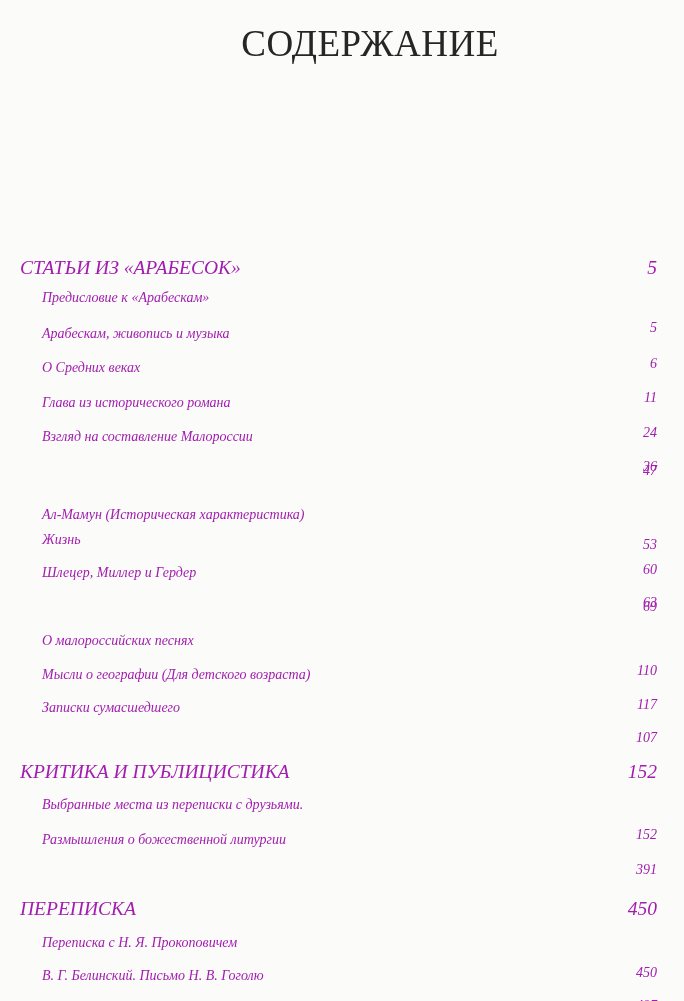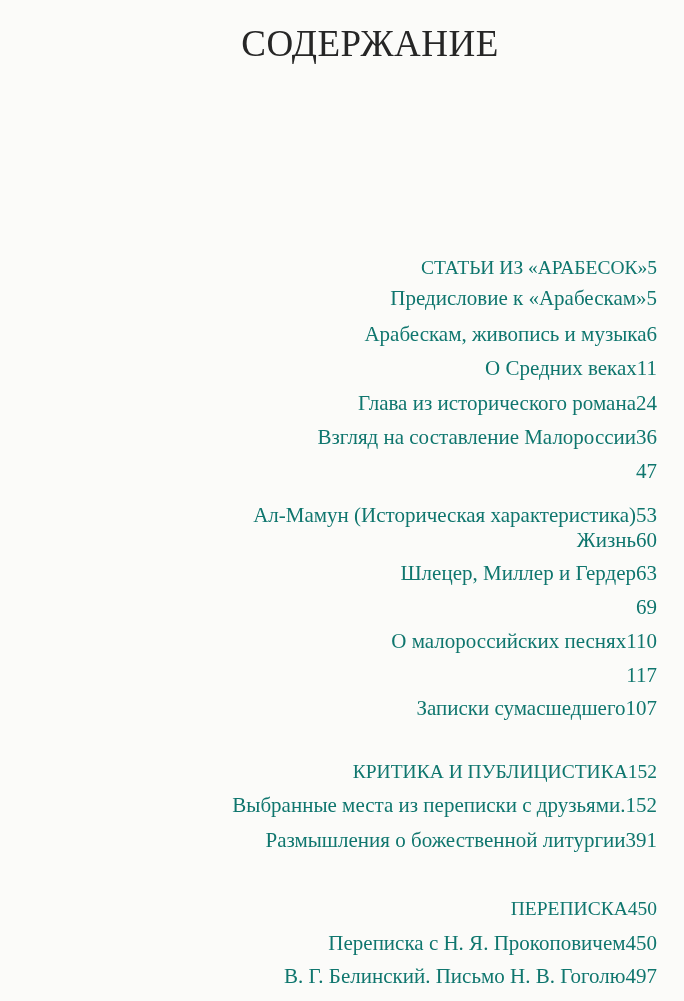--- a/index.html
+++ b/index.html
@@ -15,24 +15,25 @@
       text-align: center;
       font-size: 37px; letter-spacing: 0.5px;
       color: #262626;
       padding-left: 28px;
     }
     .toc { position: absolute; left: 0; top: 0; width: 684px; }
     .row {
       position: absolute; left: 20px; width: 637px;
       height: 30px; line-height: 30px;
       font-size: 19.5px;
-      display: flex; justify-content: flex-end;
-      color: #0f766e;
+      display: flex; justify-content: space-between;
+      color: #a21caf;
+      font-style: italic;
     }
-    .row.sub { left: 42px; width: 615px; font-size: 21px; }
+    .row.sub { left: 42px; width: 615px; font-size: 14px; flex-direction: column; }
     .row .page { text-align: right; }
   </style>
 </head>
 <body>
 
 <div class="title">СОДЕРЖАНИЕ</div>
 
 <div class="toc">
 
   <div class="row" style="top:253px">
@@ -75,20 +76,21 @@
     <span class="page">63</span>
   </div>
   <div class="row sub" style="top:592px">
     <span class="page">69</span>
   </div>
   <div class="row sub" style="top:626px">
     <span>О малороссийских песнях</span>
     <span class="page">110</span>
   </div>
   <div class="row sub" style="top:660px">
+    <span>Мысли о географии (Для детского возраста)</span>
     <span class="page">117</span>
   </div>
   <div class="row sub" style="top:693px">
     <span>Записки сумасшедшего</span>
     <span class="page">107</span>
   </div>
 
   <div class="row" style="top:757px">
     <span>КРИТИКА И ПУБЛИЦИСТИКА</span>
     <span class="page">152</span>

